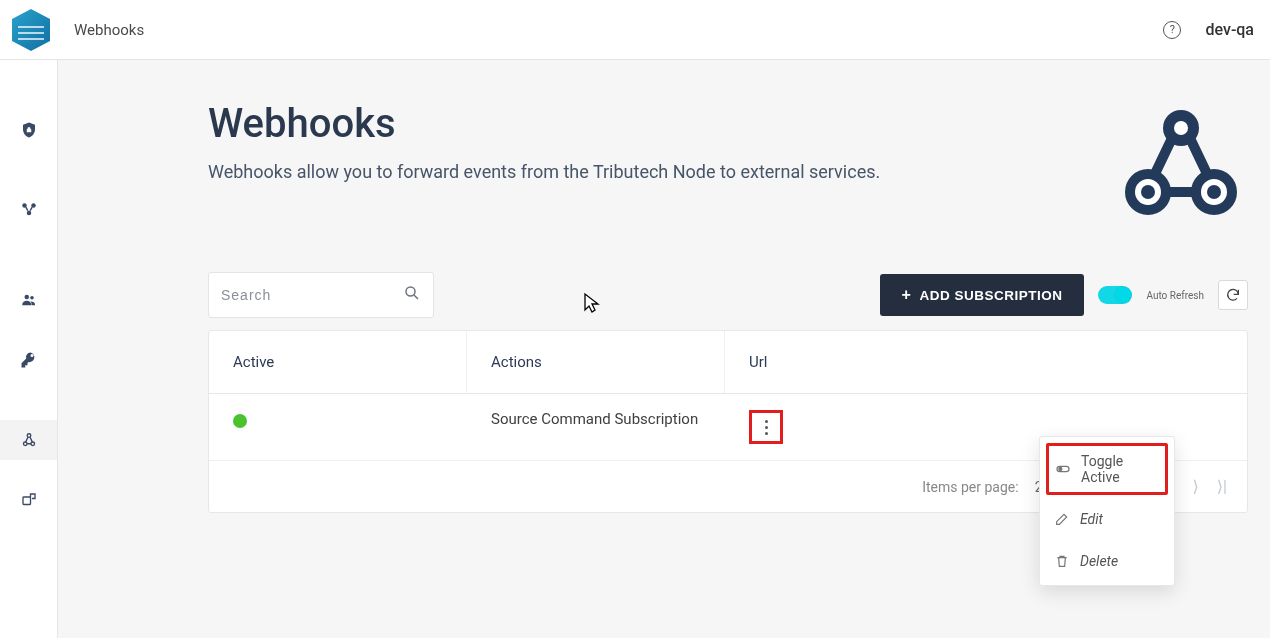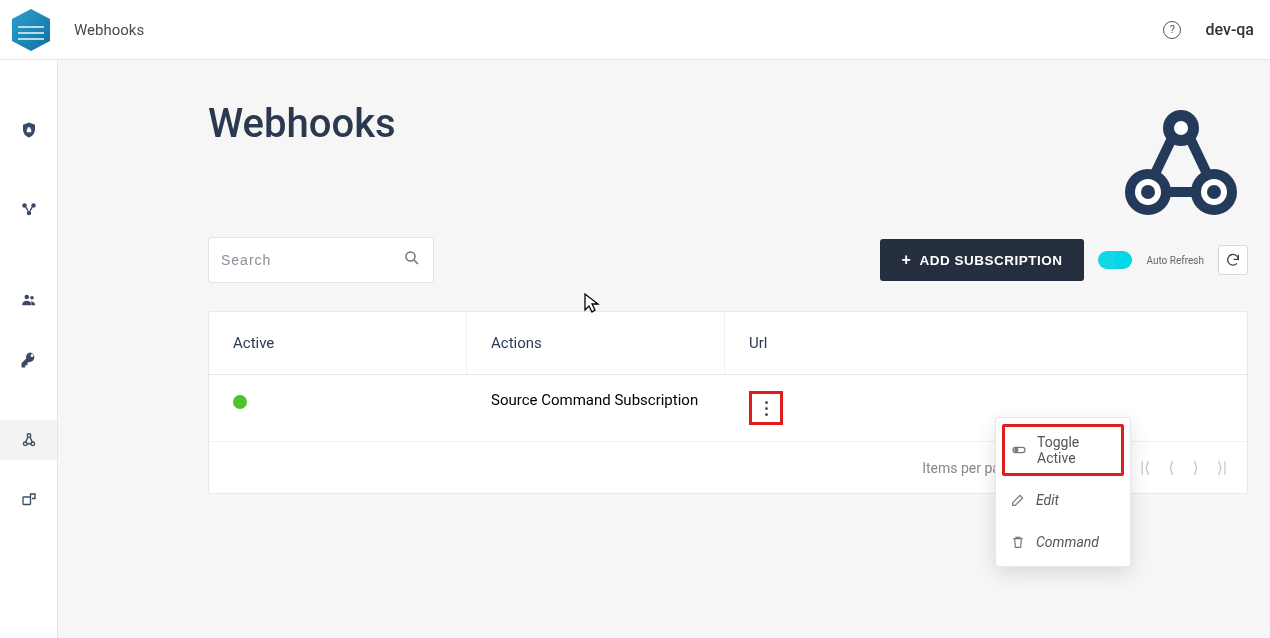--- a/index.html
+++ b/index.html
@@ -34,43 +34,43 @@
   .search-box input::placeholder { color:#8a8f98; letter-spacing:1px; }
   .search-box .sicon { color:#6b7280; }
   .toolbar-right { display:flex; align-items:center; gap:14px; }
   .add-btn { background:#242e3f; color:#fff; border:none; height:42px; padding:0 22px; border-radius:3px; font-size:13.5px; font-weight:600; letter-spacing:0.5px; cursor:pointer; display:flex; align-items:center; gap:8px; }
   .add-btn .plus { font-size:16px; font-weight:700; }
   .toggle { width:34px; height:18px; background:#12d7e6; border-radius:10px; position:relative; cursor:pointer; }
   .toggle::after { content:""; position:absolute; width:16px; height:16px; background:#00d9e9; border-radius:50%; top:1px; right:1px; box-shadow:0 0 0 1px rgba(0,0,0,0.05); }
   .auto-label { font-size:10px; color:#666; }
   .refresh-btn { width:30px; height:30px; border:1px solid #d6d9de; border-radius:3px; display:flex; align-items:center; justify-content:center; color:#444; cursor:pointer; background:#fff; }
   
-  .table { margin-top:28px; width:1040px; background:#fff; border:1px solid #e5e7eb; border-radius:3px; position:relative; }
+  .table { margin-top:12px; width:1040px; background:#fff; border:1px solid #e5e7eb; border-radius:3px; position:relative; }
   .thead, .trow { display:grid; grid-template-columns:258px 258px 258px 266px; }
   .thead { border-bottom:1px solid #e5e7eb; }
   .th { padding:22px 24px; font-size:15px; color:#2b3a55; font-weight:400; border-right:1px solid #eef0f3; }
   .th:last-child { border-right:none; }
   .trow { border-bottom:1px solid #eef0f3; }
-  .td { padding:16px 24px; font-size:15px; color:#000000; display:flex; align-items:flex-start; }
+  .td { padding:16px 24px; font-size:15px; color:#404040; display:flex; align-items:flex-start; }
   .status-dot { width:14px; height:14px; background:#4bc32c; border-radius:50%; margin-top:4px; }
   .url-cell { color:#6b7280; word-break:break-all; line-height:1.4; }
   .actions-cell { position:relative; }
   .kebab-btn { width:34px; height:34px; border:3px solid #e11d1d; display:flex; align-items:center; justify-content:center; cursor:pointer; background:#fff; }
   .kebab-dots { display:flex; flex-direction:column; gap:3px; }
   .kebab-dots span { width:3px; height:3px; background:#555; border-radius:50%; }
   
   .pagination { display:flex; align-items:center; justify-content:flex-end; padding:16px 20px; gap:10px; color:#888; font-size:14px; }
   .pg-label { margin-right:6px; }
   .pg-select { display:flex; align-items:center; gap:8px; color:#666; cursor:pointer; }
   .pg-range { margin:0 22px; color:#999; }
   .pg-arrows { display:flex; align-items:center; gap:18px; }
   .pg-arrows span { color:#c3c8d0; cursor:pointer; font-size:16px; }
   
   .actions-menu { position:absolute; width:136px; background:#fff; border:1px solid #e5e7eb; box-shadow:0 6px 20px rgba(0,0,0,0.12); border-radius:3px; padding:6px 6px; z-index:20; }
-  .actions-menu.positioned { left:786px; top:105px; }
+  .actions-menu.positioned { left:830px; top:105px; }
   .menu-item { display:flex; align-items:center; gap:10px; padding:10px 8px; font-size:14px; color:#555; cursor:pointer; border-radius:2px; }
   .menu-item.highlight { border:3px solid #e11d1d; padding:7px 6px; }
   .menu-item svg, .menu-item .micon { width:16px; height:16px; color:#777; flex-shrink:0; }
   .menu-item + .menu-item { margin-top:6px;font-style:italic; }
   
   .cursor { position:absolute; left:525px; top:232px; font-size:18px; color:#000; pointer-events:none; }
   .chev { font-size:10px; color:#999; }
 </style>
 </head>
 <body>
@@ -146,20 +146,21 @@
             <rect x="4" y="8" width="10" height="10" rx="1"></rect>
             <path d="M14 8V4h6v6h-4"></path>
           </svg>
       </div>
     </div>
   </div>
 
   <div class="main">
     <div class="content">
       <h1 class="page-heading">Webhooks</h1>
+      <p class="page-sub">Webhooks allow you to forward events from the Tributech Node to external services.</p>
 
       <div class="toolbar">
         <div class="search-box">
           <input type="text" placeholder="Search" style="">
           <span class="sicon">
             <svg width="18" height="18" viewBox="0 0 24 24" fill="none" stroke="currentColor" stroke-width="2">
                 <circle cx="10" cy="10" r="6"></circle>
                 <line x1="15" y1="15" x2="20" y2="20"></line>
               </svg>
           </span>
@@ -227,21 +228,21 @@
           <div class="menu-item">
             <svg class="micon" viewBox="0 0 24 24" fill="none" stroke="currentColor" stroke-width="1.8">
                 <path d="M4 20h4L19 9l-4-4L4 16v4z"></path>
               </svg>
             <span>Edit</span>
           </div>
           <div class="menu-item">
             <svg class="micon" viewBox="0 0 24 24" fill="none" stroke="currentColor" stroke-width="1.8">
                 <path d="M5 7h14M9 7V5h6v2M7 7l1 13h8l1-13"></path>
               </svg>
-            <span>Command</span>
+            <span>Delete</span>
           </div>
         </div>
       </div>
     </div>
 
     <svg class="hero-icon" viewBox="0 0 130 130">
       <g fill="none" stroke="#243a5a" stroke-width="10" stroke-linecap="round">
         <path d="M58 34 36 80"></path>
         <path d="M72 34 94 80"></path>
         <path d="M42 92 h46"></path>

